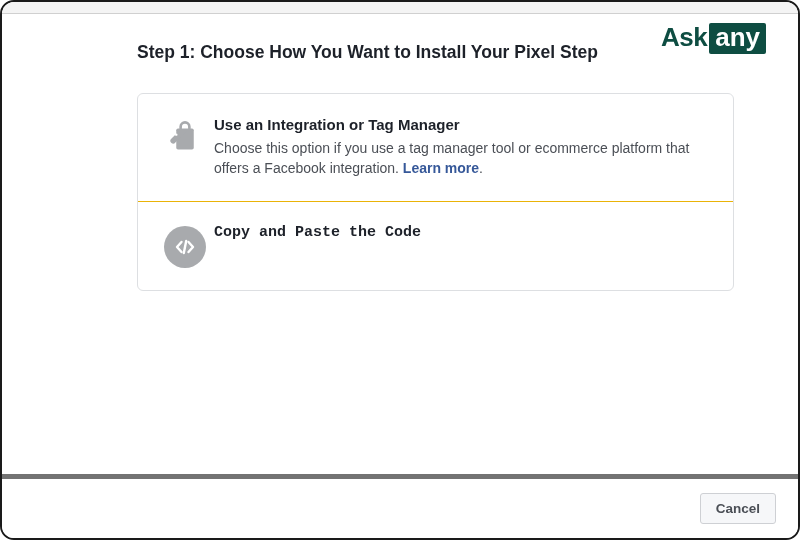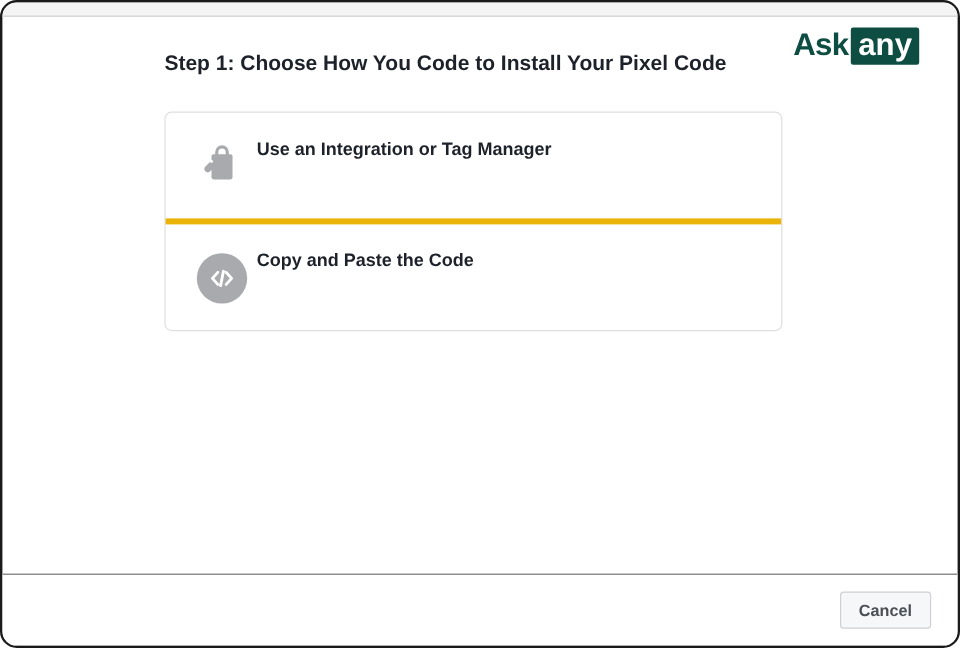--- a/index.html
+++ b/index.html
@@ -61,32 +61,33 @@
       margin-bottom: 7px;
     }
     .step-sub {
       font-size: 14.5px;
       color: #4b4f56;
       line-height: 1.45;
       max-width: 490px;
     }
     .options-card {
       margin-top: 30px;
-      width: 515px;
+      width: 597px;
       border: 1px solid #dddfe2;
       border-radius: 6px;
       background: #fff;
     }
     .option {
       display: flex;
       padding: 22px 24px 22px 18px;
       cursor: pointer;
     }
     .option + .option {
-      border-top: 5px solid #eab308;
+      border-top: 1px solid #eab308;
+      font-family: Liberation Mono, monospace;
     }
     .opt-icon {
       flex: 0 0 58px;
       display: flex;
       align-items: flex-start;
       justify-content: center;
       padding-top: 2px;
     }
     .opt-body {
       flex: 1;
@@ -123,21 +124,21 @@
       background: #a8aaad;
       display: flex;
       align-items: center;
       justify-content: center;
     }
     .footer {
       position: absolute;
       bottom: 0;
       left: 0;
       right: 0;
-      border-top: 1px solid #737373;
+      border-top: 5px solid #737373;
       padding: 14px 22px;
       display: flex;
       justify-content: flex-end;
       background: #fff;
     }
     .btn-cancel {
       background: #f6f7f9;
       border: 1px solid #ced0d4;
       border-radius: 3px;
       color: #4b4f56;
@@ -151,37 +152,41 @@
 <body>
 
 <div class="outer-frame">
   <div class="top-bar"></div>
 
   <div class="logo">
     <span class="ask">Ask</span><span class="any-box">any</span>
   </div>
 
   <div class="content-wrap">
-    <div class="step-title">Step 1: Choose How You Code to Install Your Pixel Code</div>
+    <div class="step-title">Step 1: Choose How You Want to Install Your Pixel Step</div>
 
     <div class="options-card">
 
       <div class="option">
         <div class="opt-icon">
           <svg class="bag-icon" viewBox="0 0 48 48">
             <g fill="#a8aaad">
               <path d="M16 12 h16 a2 2 0 0 1 2 2 v20 a2 2 0 0 1 -2 2 h-16 a2 2 0 0 1 -2 -2 v-20 a2 2 0 0 1 2 -2 z"></path>
               <path d="M19 12 v-2 a5 5 0 0 1 10 0 v2" fill="none" stroke="#a8aaad" stroke-width="3" stroke-linecap="round"></path>
               <path d="M8 24 l9 -9 h9 l-13 13 a3 3 0 0 1 -5 -4 z"></path>
               <circle cx="14" cy="19" r="1.4" fill="#fff"></circle>
             </g>
           </svg>
         </div>
         <div class="opt-body">
           <div class="opt-title">Use an Integration or Tag Manager</div>
+          <div class="opt-desc">
+            <span>Choose this option if you use a tag manager tool or ecommerce platform that offers a Facebook integration. </span>
+            <span class="learn-more">Learn more</span>
+          </div>
         </div>
       </div>
 
       <div class="option">
         <div class="opt-icon">
           <div class="code-circle">
             <svg width="24" height="24" viewBox="0 0 24 24">
               <path d="M8.5 7 L4 12 L8.5 17" fill="none" stroke="#fff" stroke-width="2.4" stroke-linecap="round" stroke-linejoin="round"></path>
               <path d="M15.5 7 L20 12 L15.5 17" fill="none" stroke="#fff" stroke-width="2.4" stroke-linecap="round" stroke-linejoin="round"></path>
               <line x1="13.2" y1="6" x2="10.8" y2="18" stroke="#fff" stroke-width="2.4" stroke-linecap="round"></line>

